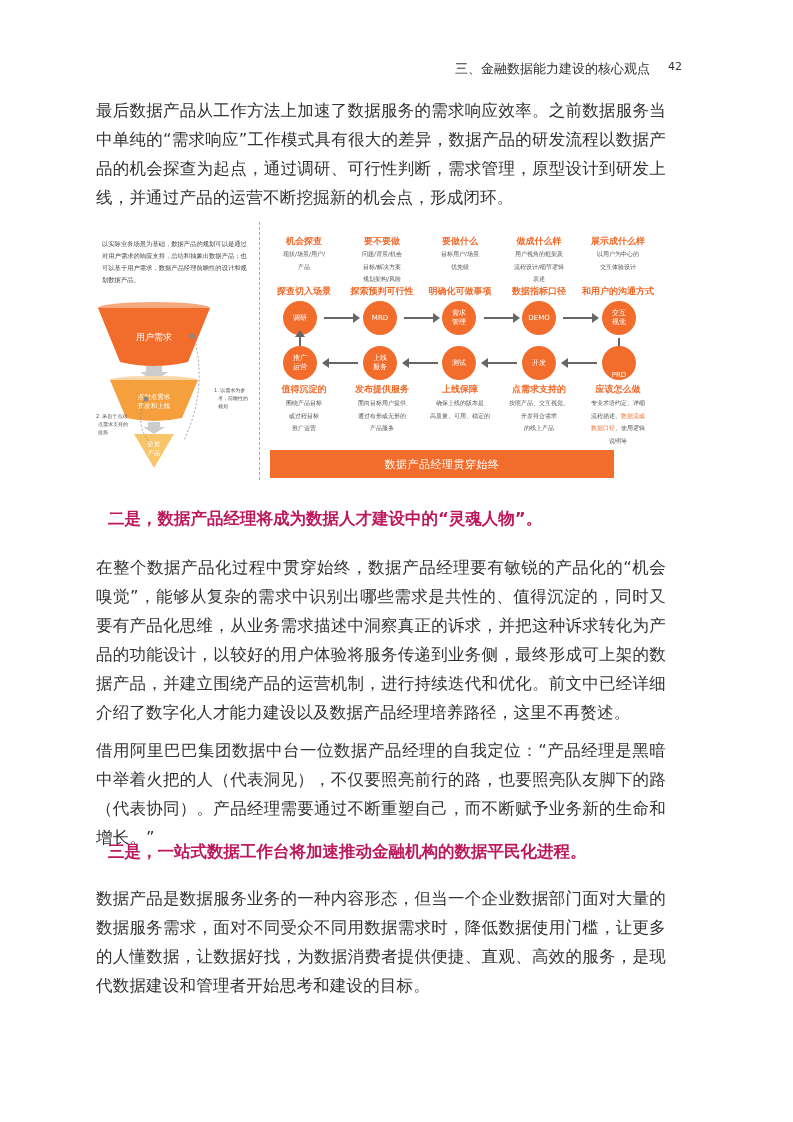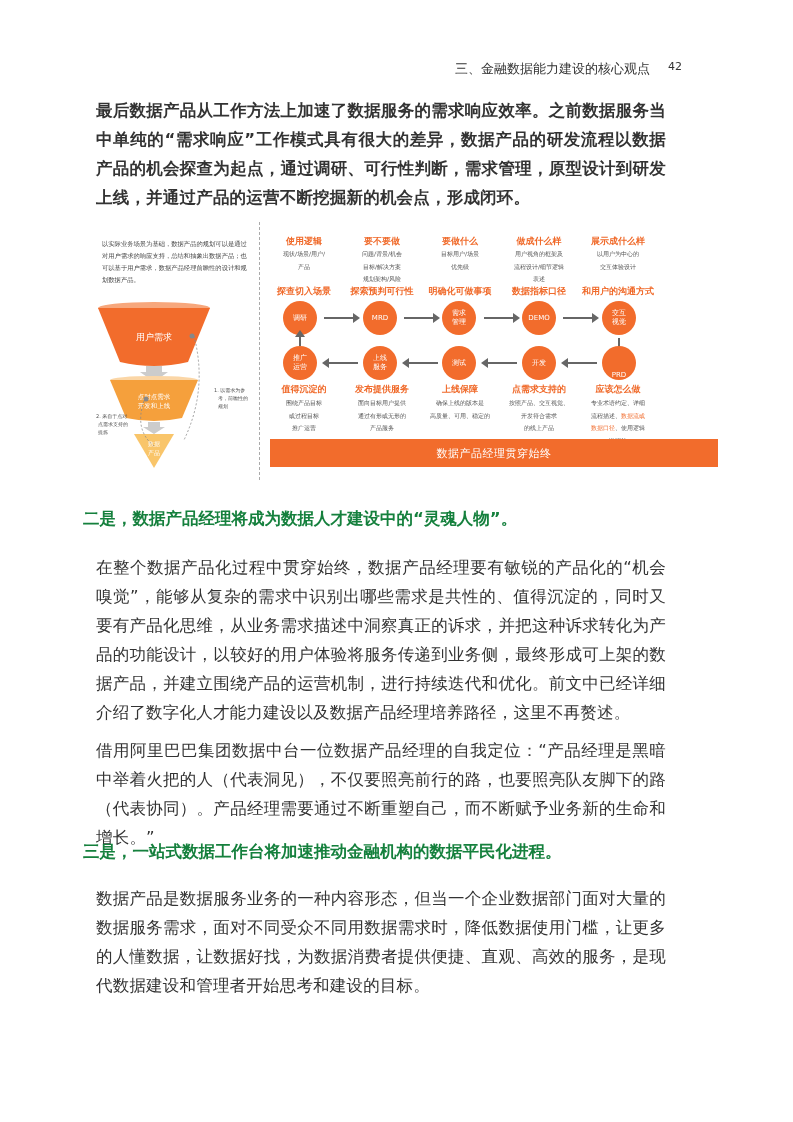--- a/index.html
+++ b/index.html
@@ -2,22 +2,22 @@
 <html><head>
 <meta charset="utf-8">
 <style>
   html, body { margin: 0; padding: 0; background: #ffffff; }
   body { width: 793px; height: 1122px; position: relative; overflow: hidden;
          font-family: "DejaVu Sans", "Liberation Sans", sans-serif; color: #333333; }
   .header { position: absolute; top: 60px; left: 455px; font-size: 13px; color: #333; }
   .page-num { position: absolute; top: 60px; left: 668px; font-size: 11px; color: #333; }
   .para { position: absolute; left: 96px; width: 570px; font-size: 16.5px; line-height: 29px;
           color: #333; text-align: justify; letter-spacing: 0.2px; margin: 0; }
-  .heading { position: absolute; left: 83px; width: 580px; font-size: 16.5px; font-weight: bold;
-             color: #15803d; margin: 0; line-height: 24px; }
+  .heading { position: absolute; left: 108px; width: 580px; font-size: 16.5px; font-weight: bold;
+             color: #be185d; margin: 0; line-height: 24px; }
 
   
   .diagram { position: absolute; left: 96px; top: 220px; width: 572px; height: 262px; }
   .left-text { position: absolute; left: 6px; top: 18px; width: 150px; font-size: 6.3px;
                line-height: 12px; color: #444; }
   .divider { position: absolute; left: 163px; top: 2px; width: 0; height: 258px;
              border-left: 1px dashed #aaaaaa; }
   .funnel-svg { position: absolute; left: 0; top: 80px; }
   .col-title { position: absolute; font-size: 9px; font-weight: bold; color: #f06a2a;
                text-align: center; width: 110px; white-space: nowrap; }
@@ -31,33 +31,33 @@
   .arrow-h { position: absolute; height: 2px; background: #666; }
   .arrow-h.right::after { content: ""; position: absolute; right: -6px; top: -4px;
      border-left: 7px solid #666; border-top: 5px solid transparent; border-bottom: 5px solid transparent; }
   .arrow-h.left::before { content: ""; position: absolute; left: -6px; top: -4px;
      border-right: 7px solid #666; border-top: 5px solid transparent; border-bottom: 5px solid transparent; }
   .arrow-v { position: absolute; width: 2px; background: #666; }
   .arrow-v.down::after { content: ""; position: absolute; bottom: -6px; left: -4px;
      border-top: 7px solid #666; border-left: 5px solid transparent; border-right: 5px solid transparent; }
   .arrow-v.up::before { content: ""; position: absolute; top: -6px; left: -4px;
      border-bottom: 7px solid #666; border-left: 5px solid transparent; border-right: 5px solid transparent; }
-  .banner { position: absolute; left: 174px; top: 219px; width: 448px; height: 28px;
+  .banner { position: absolute; left: 174px; top: 230px; width: 344px; height: 28px;
             background: #f26c2c; color: #fff; font-size: 11px; display: flex;
             align-items: center; justify-content: center; letter-spacing: 0.5px; }
 </style>
 </head>
 <body>
 
 <div>
   <span class="header">三、金融数据能力建设的核心观点</span>
   <span class="page-num">42</span>
 </div>
 
-<p class="para" style="top:96px;font-weight:bold;">最后数据产品从工作方法上加速了数据服务的需求响应效率。之前数据服务当中单纯的“需求响应”工作模式具有很大的差异，数据产品的研发流程以数据产品的机会探查为起点，通过调研、可行性判断，需求管理，原型设计到研发上线，并通过产品的运营不断挖掘新的机会点，形成闭环。</p>
+<p class="para" style="top:96px;">最后数据产品从工作方法上加速了数据服务的需求响应效率。之前数据服务当中单纯的“需求响应”工作模式具有很大的差异，数据产品的研发流程以数据产品的机会探查为起点，通过调研、可行性判断，需求管理，原型设计到研发上线，并通过产品的运营不断挖掘新的机会点，形成闭环。</p>
 
 <div class="diagram">
   <div class="left-text">以实际业务场景为基础，数据产品的规划可以是通过对用户需求的响应支持，总结和抽象出数据产品；也可以基于用户需求，数据产品经理前瞻性的设计和规划数据产品。</div>
 
   <svg class="funnel-svg" width="160" height="180" viewBox="0 0 160 180">
 
     <ellipse cx="58" cy="8" rx="56" ry="6" fill="#f7a77c"></ellipse>
     <path d="M2 8 L114 8 L92 62 Q58 70 24 62 Z" fill="#f26c2c"></path>
 
     <path d="M50 66 L66 66 L66 72 L72 72 L58 82 L44 72 L50 72 Z" fill="#cccccc"></path>
@@ -81,21 +81,21 @@
     <text x="118" y="92" font-size="5" fill="#555" font-family="DejaVu Sans, sans-serif">1. 以需求为参</text>
     <text x="122" y="100" font-size="5" fill="#555" font-family="DejaVu Sans, sans-serif">考，前瞻性的</text>
     <text x="122" y="108" font-size="5" fill="#555" font-family="DejaVu Sans, sans-serif">规划</text>
     <text x="0" y="118" font-size="5" fill="#555" font-family="DejaVu Sans, sans-serif">2. 来自于点对</text>
     <text x="2" y="126" font-size="5" fill="#555" font-family="DejaVu Sans, sans-serif">点需求支持的</text>
     <text x="2" y="134" font-size="5" fill="#555" font-family="DejaVu Sans, sans-serif">提炼</text>
   </svg>
 
   <div class="divider"></div>
 
-  <div class="col-title" style="left:153px; top:15px;">使用逻辑</div>
+  <div class="col-title" style="left:153px; top:15px;">机会探查</div>
   <div class="col-desc" style="left:158px; top:28px;">
     <div>现状/场景/用户/</div>
       <div>产品</div>
   </div>
   <div class="col-title" style="left:231px; top:15px;">要不要做</div>
   <div class="col-desc" style="left:236px; top:28px;">
     <div>问题/背景/机会</div>
       <div>目标/解决方案</div>
       <div>规划架构/风险</div>
   </div>

